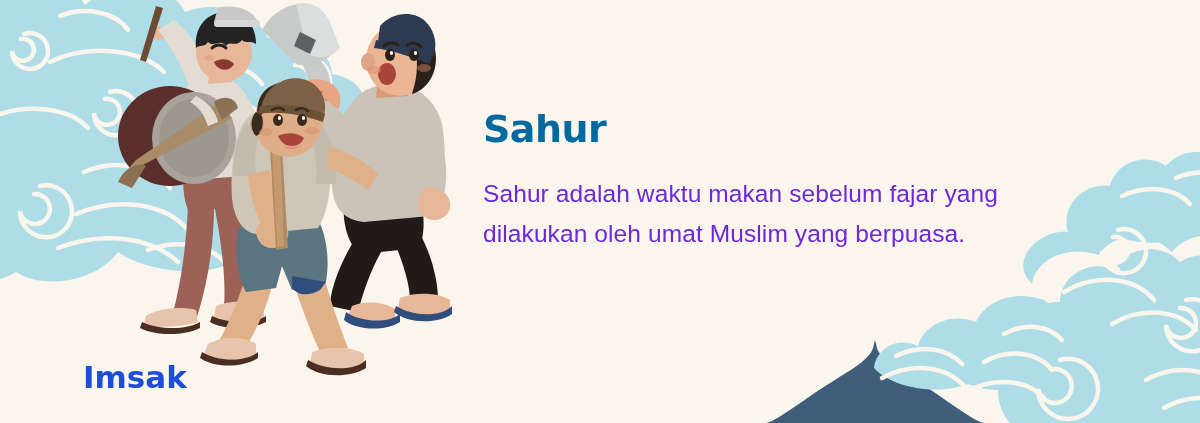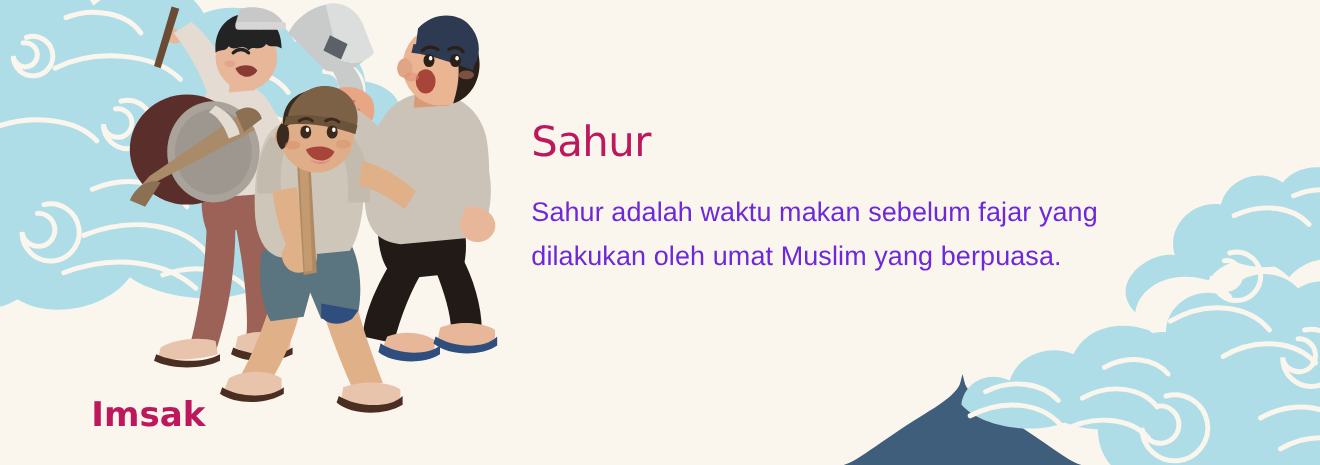--- a/index.html
+++ b/index.html
@@ -30,24 +30,24 @@
   
   .text-block {
     position: absolute;
     left: 483px;
     top: 110px;
     width: 540px;
   }
 
   .title {
     font-family: "DejaVu Sans", sans-serif;
-    font-weight: normal;
+    font-weight: bold;
     font-size: 38px;
     letter-spacing: -0.5px;
-    color: #be185d;
+    color: #0369a1;
     margin: 0 0 26px 0;
     line-height: 1.0;
   }
 
   .body-text {
     font-family: "Liberation Sans", sans-serif;
     font-size: 24.5px;
     line-height: 40px;
     color: #6d28d9;
     margin: 0;
@@ -55,21 +55,21 @@
   }
 
   .imsak-label {
     position: absolute;
     left: 83px;
     top: 362px;
     font-family: "DejaVu Sans", sans-serif;
     font-weight: bold;
     font-size: 31px;
     letter-spacing: 0px;
-    color: #be185d;
+    color: #1d4ed8;
     line-height: 1;
   }
 </style>
 </head>
 <body>
 
 <div id="banner">
 
   <svg class="layer" viewBox="0 0 1200 423" width="1200" height="423" preserveAspectRatio="none">
     <defs>

